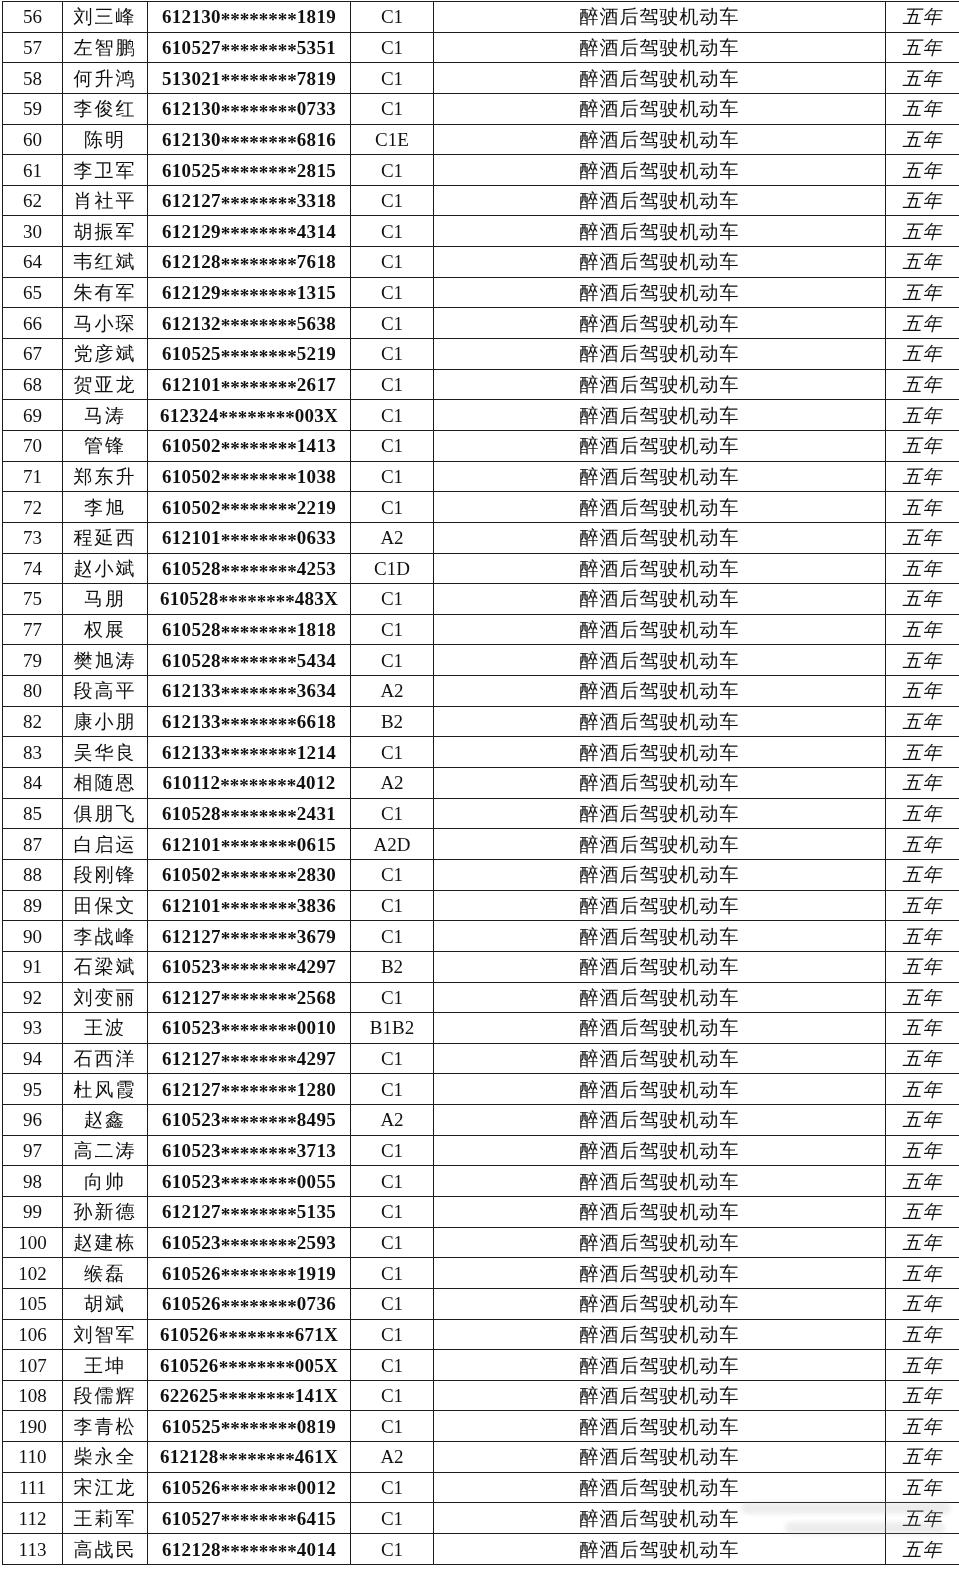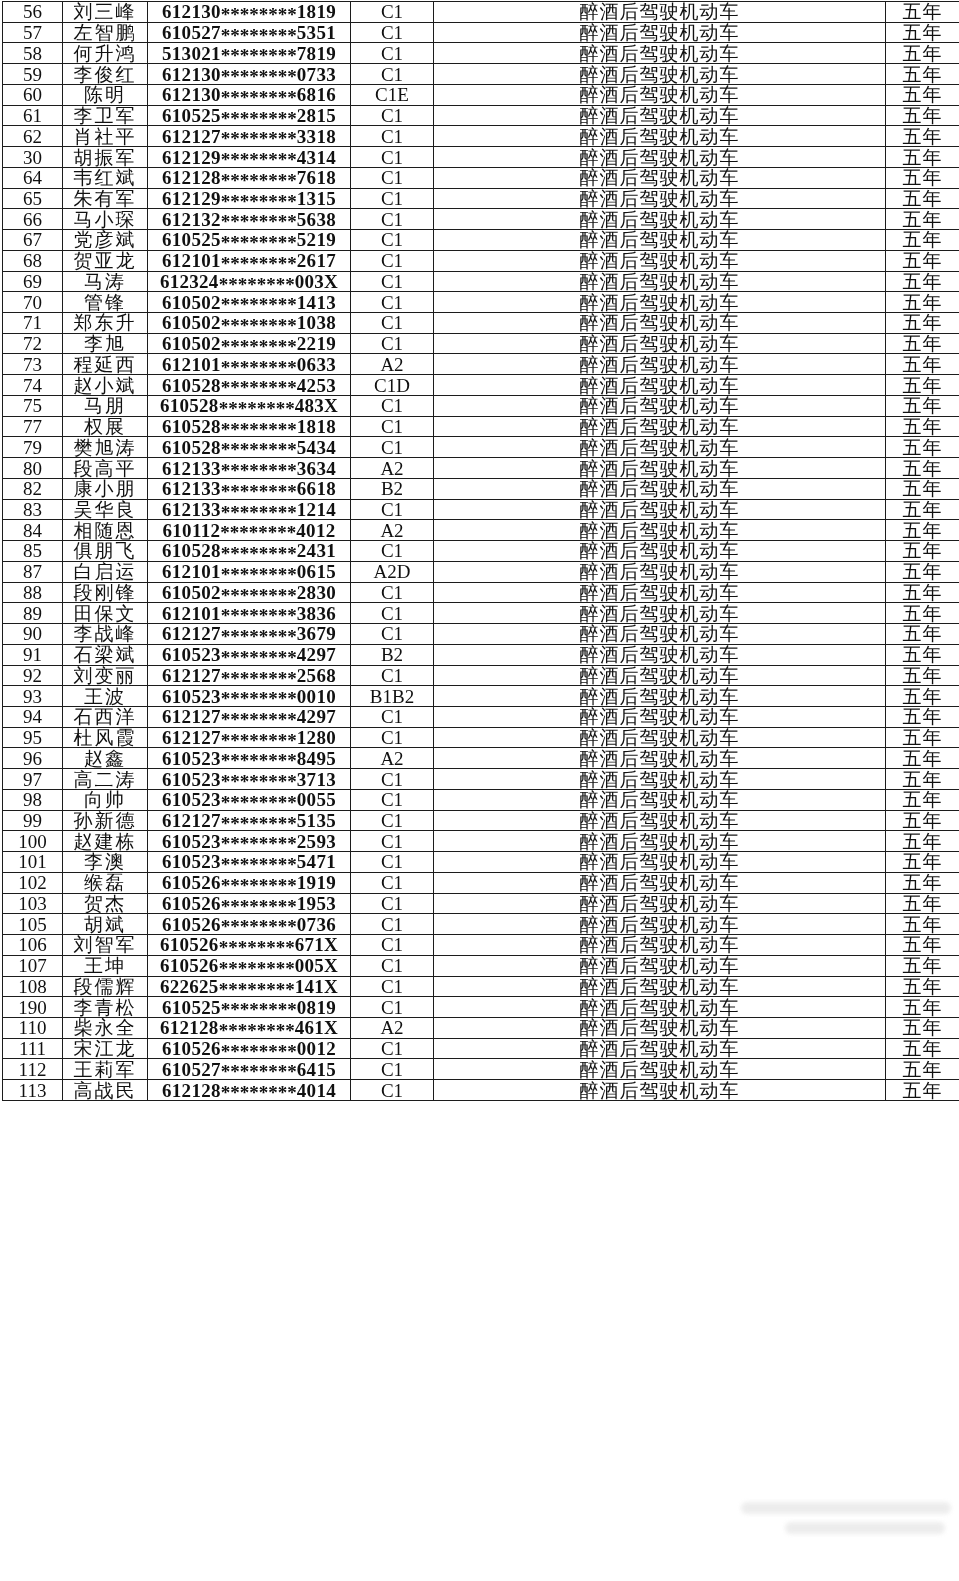--- a/index.html
+++ b/index.html
@@ -12,42 +12,42 @@
     width: 959px;
     height: 1581px;
     background: #ffffff;
     overflow: hidden;
   }
   table.roster {
     position: absolute;
     left: 2px;
     top: 1px;
     width: 957px;
-    height: 1100px;
+    height: 1564px;
     border-collapse: collapse;
     table-layout: fixed;
   }
   table.roster td {
     border: 1px solid #1c1c1c;
     padding: 0;
     text-align: center;
     vertical-align: middle;
     font-family: "Liberation Serif", "DejaVu Serif", serif;
     font-size: 19px;
     color: #111111;
     white-space: nowrap;
     overflow: hidden;
     line-height: 1;
   }
   td.seq-cell      { font-size: 19px; }
   td.name-cell     { letter-spacing: 2px; font-size: 19px; }
   td.id-cell       { font-size: 19px; letter-spacing: 0.3px; font-weight: bold; }
   td.license-cell  { font-size: 18px; margin-left: 8px; }
   td.reason-cell   { letter-spacing: 1px; }
-  td.term-cell     { letter-spacing: 1px; }
+  td.term-cell     { letter-spacing: 1px; font-style: italic; }
   .stars {
     position: relative;
     top: 0.14em;
     letter-spacing: 0;
   }
   
   .watermark {
     position: absolute;
     left: 735px;
     top: 1502px;
@@ -402,39 +402,23 @@
   </tr>
         <tr>
     <td class="seq-cell">100</td>
     <td class="name-cell">赵建栋</td>
     <td class="id-cell">610523<span class="stars">********</span>2593</td>
     <td class="license-cell">C1</td>
     <td class="reason-cell">醉酒后驾驶机动车</td>
     <td class="term-cell">五年</td>
   </tr>
         <tr>
-    <td class="seq-cell">101</td>
-    <td class="name-cell">李澳</td>
-    <td class="id-cell">610523<span class="stars">********</span>5471</td>
-    <td class="license-cell">C1</td>
-    <td class="reason-cell">醉酒后驾驶机动车</td>
-    <td class="term-cell">五年</td>
-  </tr>
-        <tr>
     <td class="seq-cell">102</td>
     <td class="name-cell">缑磊</td>
     <td class="id-cell">610526<span class="stars">********</span>1919</td>
-    <td class="license-cell">C1</td>
-    <td class="reason-cell">醉酒后驾驶机动车</td>
-    <td class="term-cell">五年</td>
-  </tr>
-        <tr>
-    <td class="seq-cell">103</td>
-    <td class="name-cell">贺杰</td>
-    <td class="id-cell">610526<span class="stars">********</span>1953</td>
     <td class="license-cell">C1</td>
     <td class="reason-cell">醉酒后驾驶机动车</td>
     <td class="term-cell">五年</td>
   </tr>
         <tr>
     <td class="seq-cell">105</td>
     <td class="name-cell">胡斌</td>
     <td class="id-cell">610526<span class="stars">********</span>0736</td>
     <td class="license-cell">C1</td>
     <td class="reason-cell">醉酒后驾驶机动车</td>

